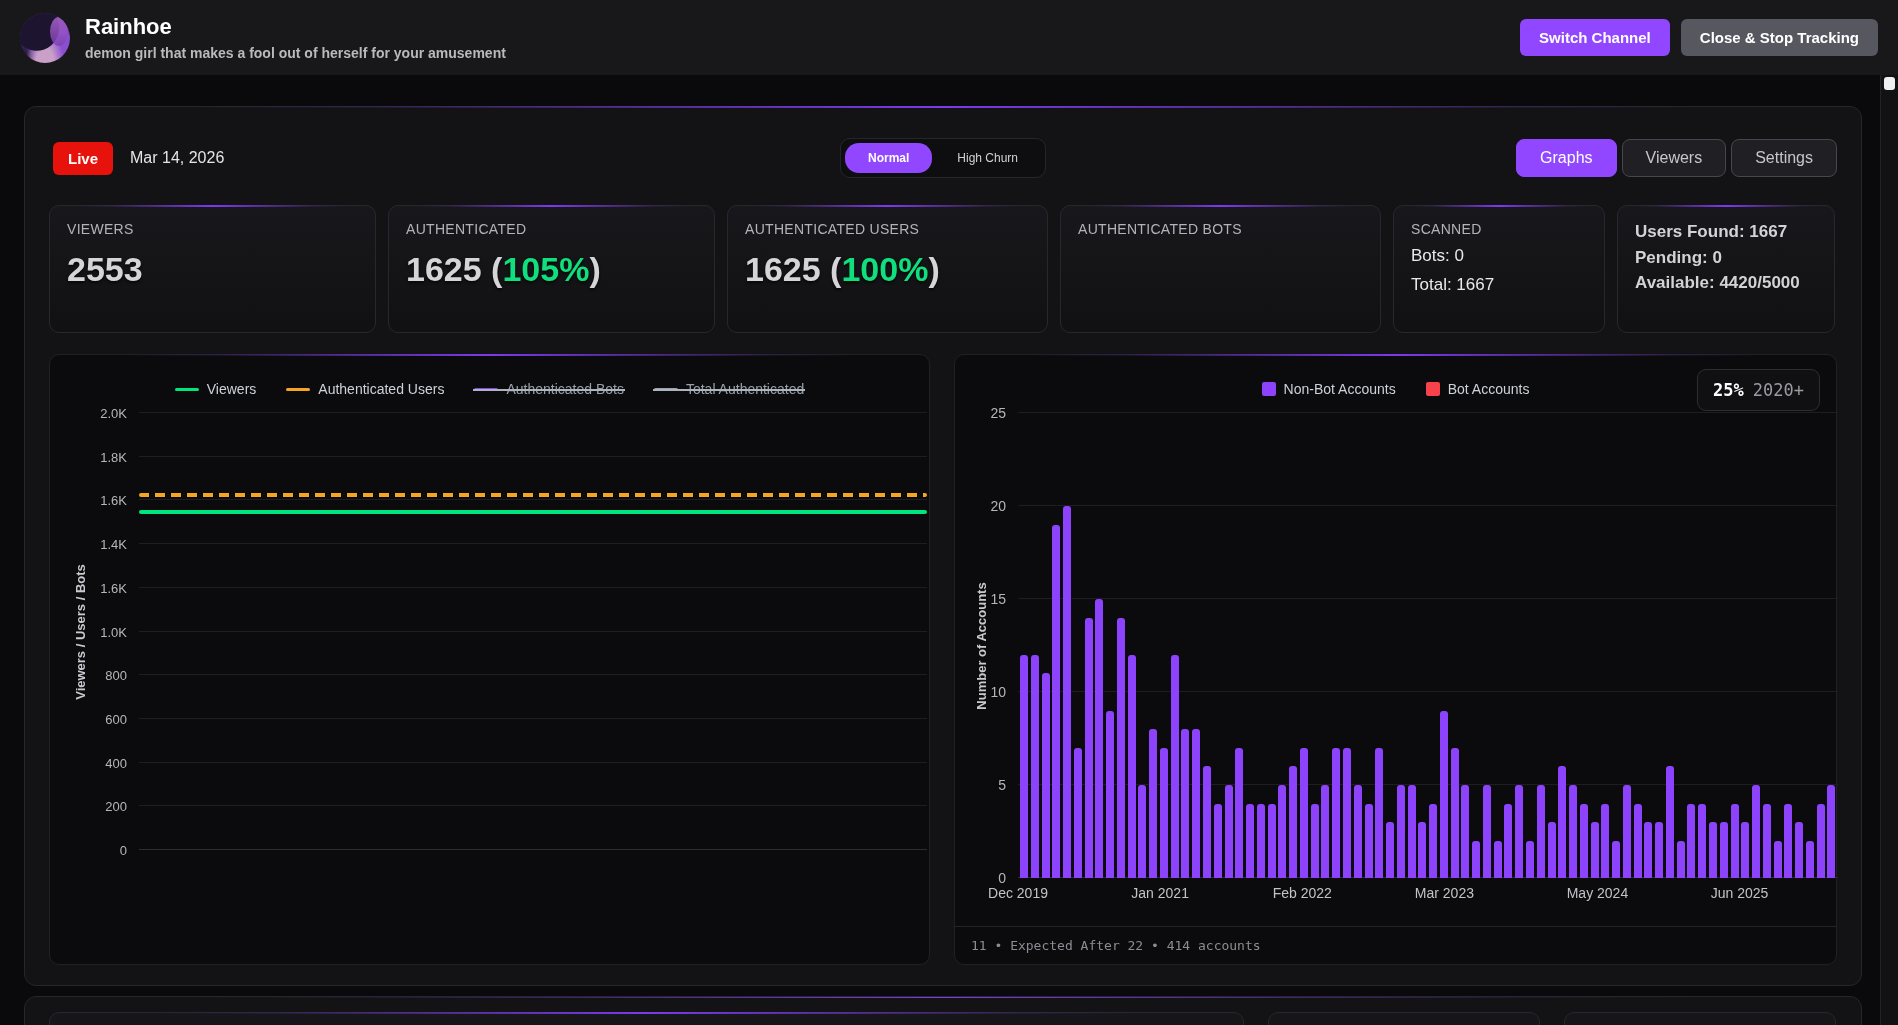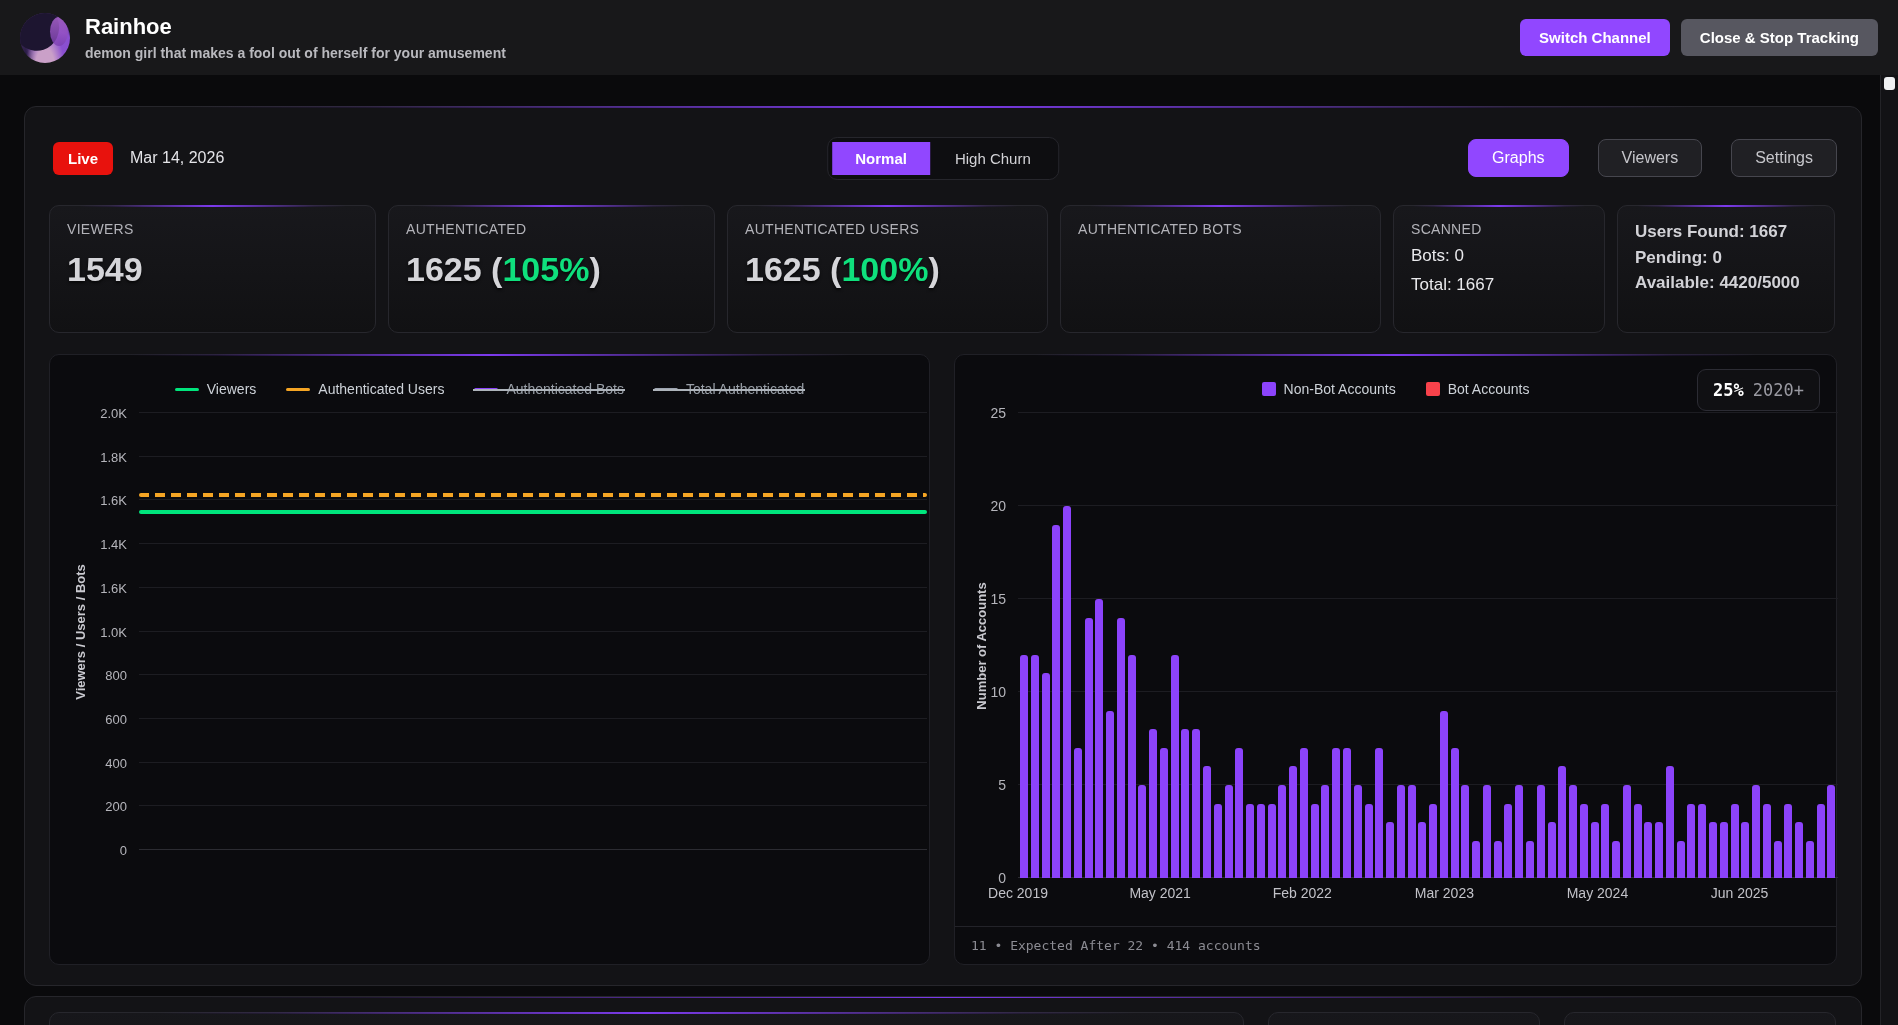--- a/index.html
+++ b/index.html
@@ -28,23 +28,23 @@
   .main-panel { position:relative; width:1838px; margin:31px 0 0 24px; background:#131316; border:1px solid #26262b; border-radius:12px; padding:0 24px 20px 24px; }
   .glow-top::before { content:''; position:absolute; top:-1px; left:9%; right:9%; height:2px; border-radius:2px; z-index:2;
     background:linear-gradient(90deg, transparent, rgba(124,58,237,.12) 12%, #7c3aed 50%, rgba(124,58,237,.12) 88%, transparent); }
 
   
   .controls-row { position:relative; height:42px; margin-top:30px; display:flex; align-items:center; }
   .controls-left { display:flex; align-items:center; gap:17px; padding-left:4px; }
   .live-badge { background:#e8120d; color:#fff; font-size:15px; font-weight:700; padding:8px 15px; border-radius:6px; }
   .stream-date { font-size:16px; color:#e4e4e8; }
   .mode-toggle { position:absolute; left:50%; transform:translateX(-50%); display:flex; gap:2px; background:#0e0e11; border:1px solid #26262c; border-radius:10px; padding:4px; }
-  .mode-btn { border:none; cursor:pointer; font-family:inherit; font-size:15px; color:#d2d2d6; background:transparent; padding:8px 23px; border-radius:0; }
+  .mode-btn { border:none; cursor:pointer; font-family:inherit; font-size:12px; color:#d2d2d6; background:transparent; padding:8px 23px; border-radius:14px; }
   .mode-btn.active { background:#9147ff; color:#fff; font-weight:600; }
-  .view-tabs { margin-left:auto; display:flex; gap:29px;justify-content:center; }
+  .view-tabs { margin-left:auto; display:flex; gap:5px;justify-content:center; }
   .tab-btn { cursor:pointer; font-family:inherit; font-size:16px; padding:9px 23px; border-radius:8px; background:#202024; border:1px solid #46464e; color:#c6c6cb; }
   .tab-btn.active { background:#9147ff; border-color:#9147ff; color:#fff; }
 
   
   .stats-row { margin-top:26px; display:grid; grid-template-columns:327px 327px 321px 321px 212px 218px; gap:12px; }
   .stat-card { position:relative; height:128px; background:linear-gradient(180deg,#18181c,#111113); border:1px solid #27272d; border-radius:10px; padding:15px 17px; }
   .stat-label { font-size:14px; color:#b3b3b9; letter-spacing:.3px; }
   .stat-value { margin-top:13px; font-size:34px; font-weight:800; color:#d5d5d9; text-shadow:0 2px 3px rgba(0,0,0,.65); white-space:pre; }
   .stat-value .pct { color:#0fe07d; }
   .scan-line { margin-top:9px; font-size:17px; color:#e9e9ec; }
@@ -126,21 +126,21 @@
     <div class="view-tabs">
       <button class="tab-btn active">Graphs</button>
       <button class="tab-btn">Viewers</button>
       <button class="tab-btn">Settings</button>
     </div>
   </div>
 
   <div class="stats-row">
     <div class="stat-card glow-top">
       <div class="stat-label">VIEWERS</div>
-      <div class="stat-value">1549</div>
+      <div class="stat-value">2553</div>
     </div>
     <div class="stat-card glow-top">
       <div class="stat-label">AUTHENTICATED</div>
       <div class="stat-value"><span>1625</span><span> (</span><span class="pct">105%</span><span>)</span></div>
     </div>
     <div class="stat-card glow-top">
       <div class="stat-label">AUTHENTICATED USERS</div>
       <div class="stat-value"><span>1625</span><span> (</span><span class="pct">100%</span><span>)</span></div>
     </div>
     <div class="stat-card glow-top">
@@ -316,21 +316,21 @@
               <div class="bar" style="height: 16%; background: rgb(140, 67, 251);"></div>
               <div class="bar" style="height: 12%; background: rgb(140, 67, 251);"></div>
               <div class="bar" style="height: 8%; background: rgb(140, 67, 251);"></div>
               <div class="bar" style="height: 16%; background: rgb(140, 67, 251);"></div>
               <div class="bar" style="height: 20%; background: rgb(140, 67, 251);"></div>
             </div>
           </div>
       </div>
       <div class="x-labels" id="rc-xlabels">
           <span class="xl" style="left: calc(0%);">Dec 2019</span>
-          <span class="xl" style="left: calc(17.3333%);">May 2021</span>
+          <span class="xl" style="left: calc(17.3333%);">Jan 2021</span>
           <span class="xl" style="left: calc(34.6667%);">Feb 2022</span>
           <span class="xl" style="left: calc(52%);">Mar 2023</span>
           <span class="xl" style="left: calc(70.6667%);">May 2024</span>
           <span class="xl" style="left: calc(88%);">Jun 2025</span>
         </div>
       <footer class="chart-footer">
         <span class="cf-left">11 • Expected After 22 • 414 accounts</span>
       </footer>
     </section>
 

